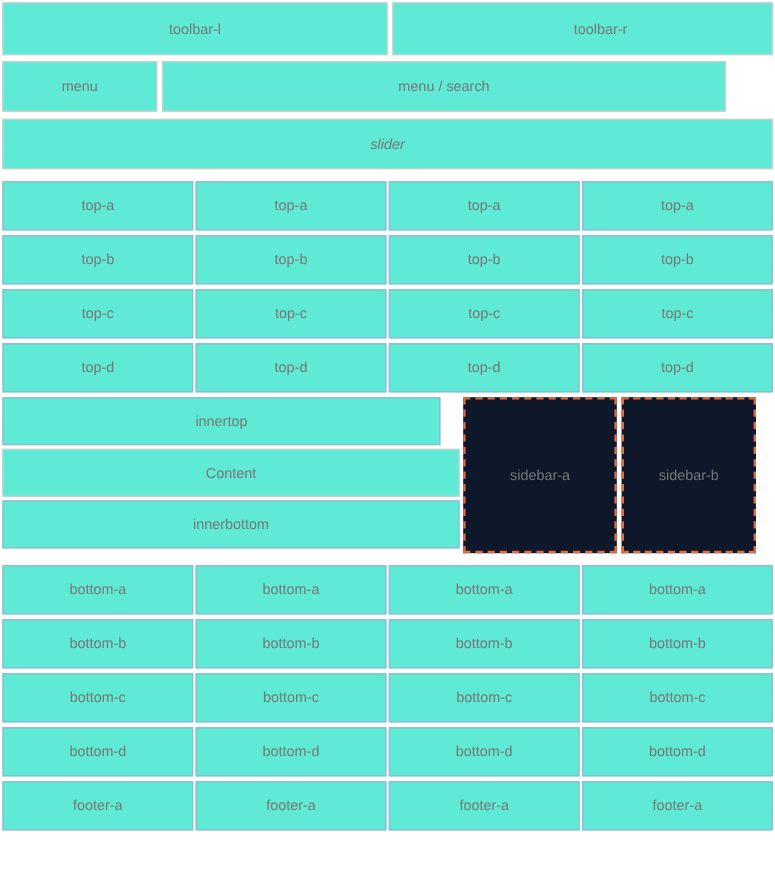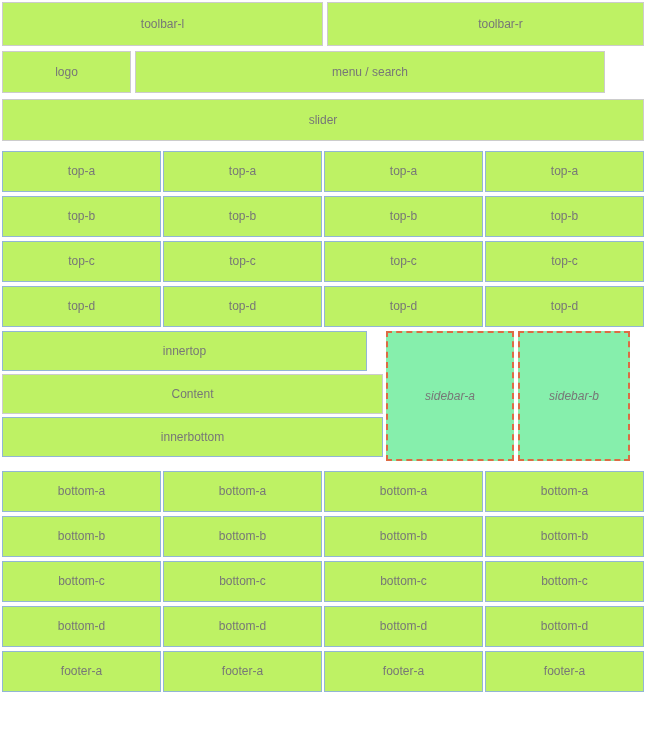--- a/index.html
+++ b/index.html
@@ -23,33 +23,32 @@
     box-sizing: border-box;
   }
 
   
   .box {
     box-sizing: border-box;
     display: flex;
     align-items: center;
     justify-content: center;
     text-align: center;
-    background: #bef264;
+    background: #5eead4;
     line-height: 1.2;
   }
   .box-gray {
     border: 1px solid #cccccc;
   }
   .box-blue {
     border: 1px solid #92b6d5;
   }
   .box-dashed {
     border: 2px dashed #dd6b44;
-    background: #86efac;
-    font-style: italic;
+    background: #0f172a;
   }
 
   
   .row {
     display: flex;
     width: 100%;
     box-sizing: border-box;
   }
 
   
@@ -84,20 +83,21 @@
   }
 
   
   .slider-row {
     height: 42px;
     margin-top: 6px;
   }
   .slider-box {
     width: 642px;
     height: 42px;
+    font-style: italic;
   }
 
   
   .quad-row {
     height: 35px;
     margin-top: 10px;
   }
   .quad-row .cell {
     width: 159px;
     height: 41px;
@@ -152,21 +152,21 @@
 <body>
 
 <div class="page">
 
   <div class="row toolbar-row">
     <div class="box box-gray toolbar-l">toolbar-l</div>
     <div class="box box-gray toolbar-r">toolbar-r</div>
   </div>
 
   <div class="row brand-row">
-    <div class="box box-gray logo-box">logo</div>
+    <div class="box box-gray logo-box">menu</div>
     <div class="box box-gray menu-box">menu / search</div>
   </div>
 
   <div class="row slider-row">
     <div class="box box-gray slider-box">slider</div>
   </div>
 
   <div class="row quad-row">
     <div class="box box-blue cell">top-a</div>
     <div class="box box-blue cell">top-a</div>

